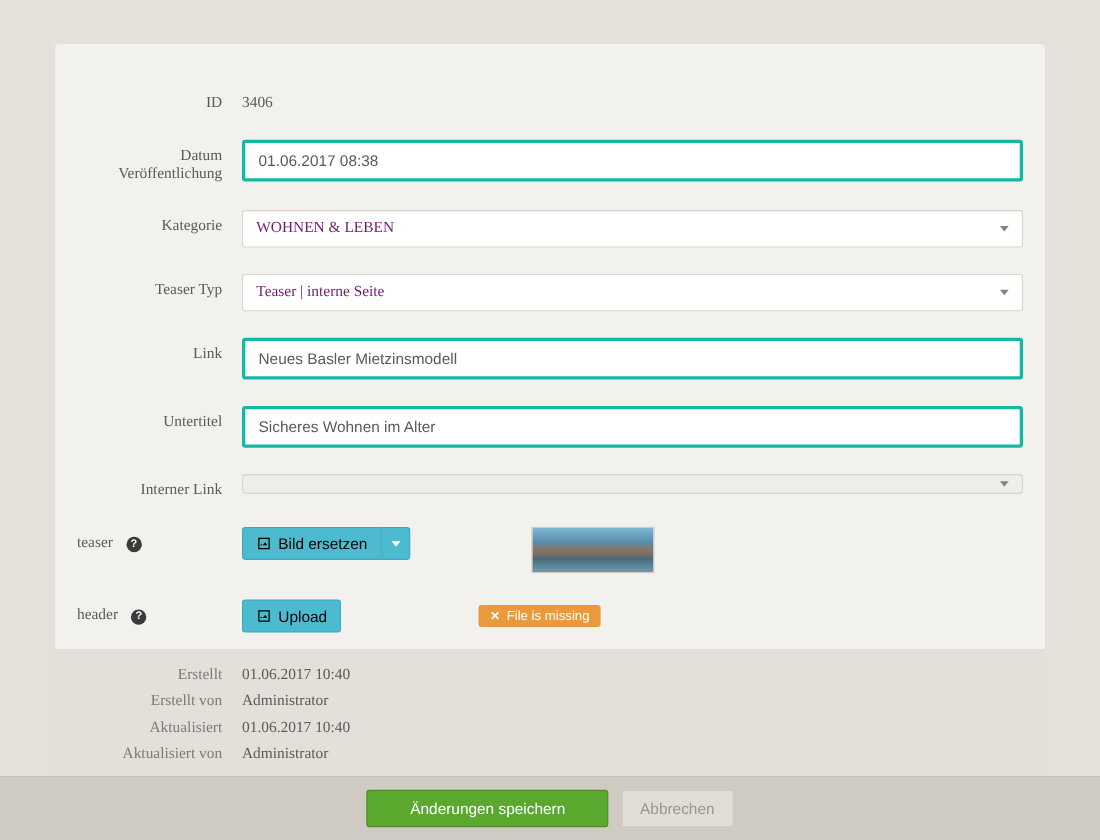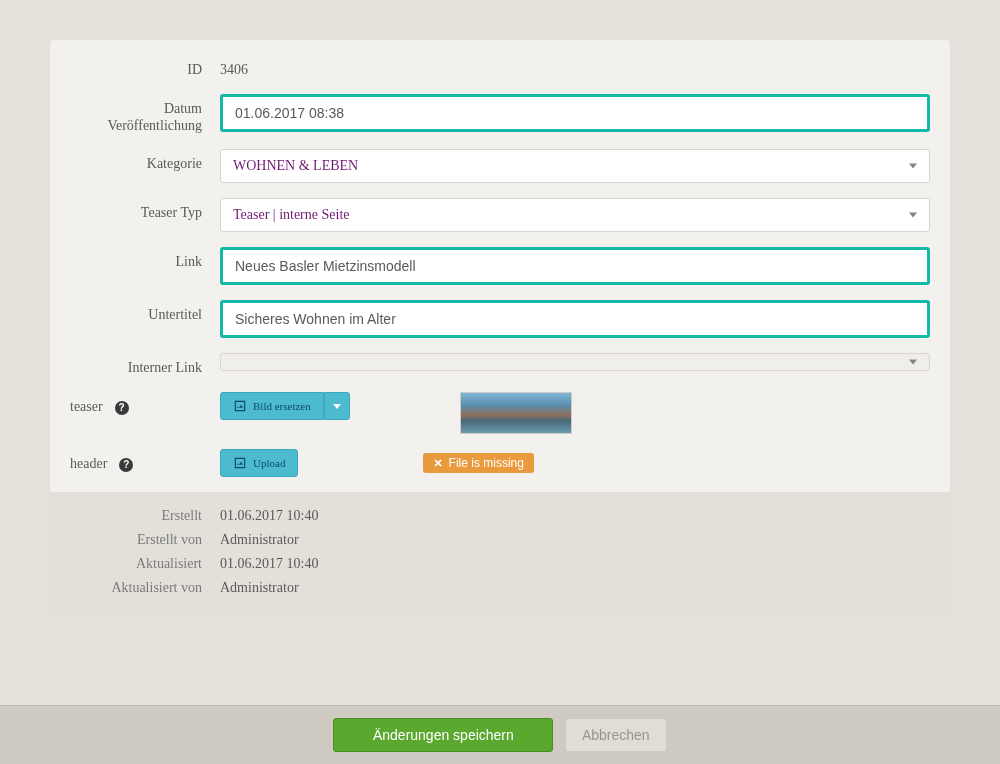--- a/index.html
+++ b/index.html
@@ -16,20 +16,21 @@
     .panel {
       background: #f3f1ed;
       margin: 40px 50px 0 50px;
       border-radius: 4px;
       padding: 15px 20px 0 20px;
     }
     .form-row {
       display: flex;
       align-items: flex-start;
       margin-bottom: 15px;
+      margin-top: 24px;
     }
     .form-label {
       width: 150px;
       text-align: right;
       padding-right: 18px;
       padding-top: 7px;
       color: #5a5a5a;
       font-size: 14px;
       line-height: 1.2;
     }
@@ -95,24 +96,24 @@
       font-weight: bold;
       font-family: Arial, sans-serif;
     }
     .btn {
       display: inline-flex;
       align-items: center;
       gap: 6px;
       padding: 6px 12px;
       border: 1px solid transparent;
       border-radius: 3px;
-      font-size: 11px;
-      font-family: Liberation Serif, serif;
+      font-size: 14px;
+      font-family: Liberation Sans, sans-serif;
       cursor: pointer;
-      color: #0c4a6e;
+      color: #000000;
     }
     .btn-cyan {
       background: #4dbbcf;
       border-color: #3aa9bd;
     }
     .btn-group {
       display: inline-flex;
     }
     .btn-group .btn:first-child {
       border-top-right-radius: 0;

